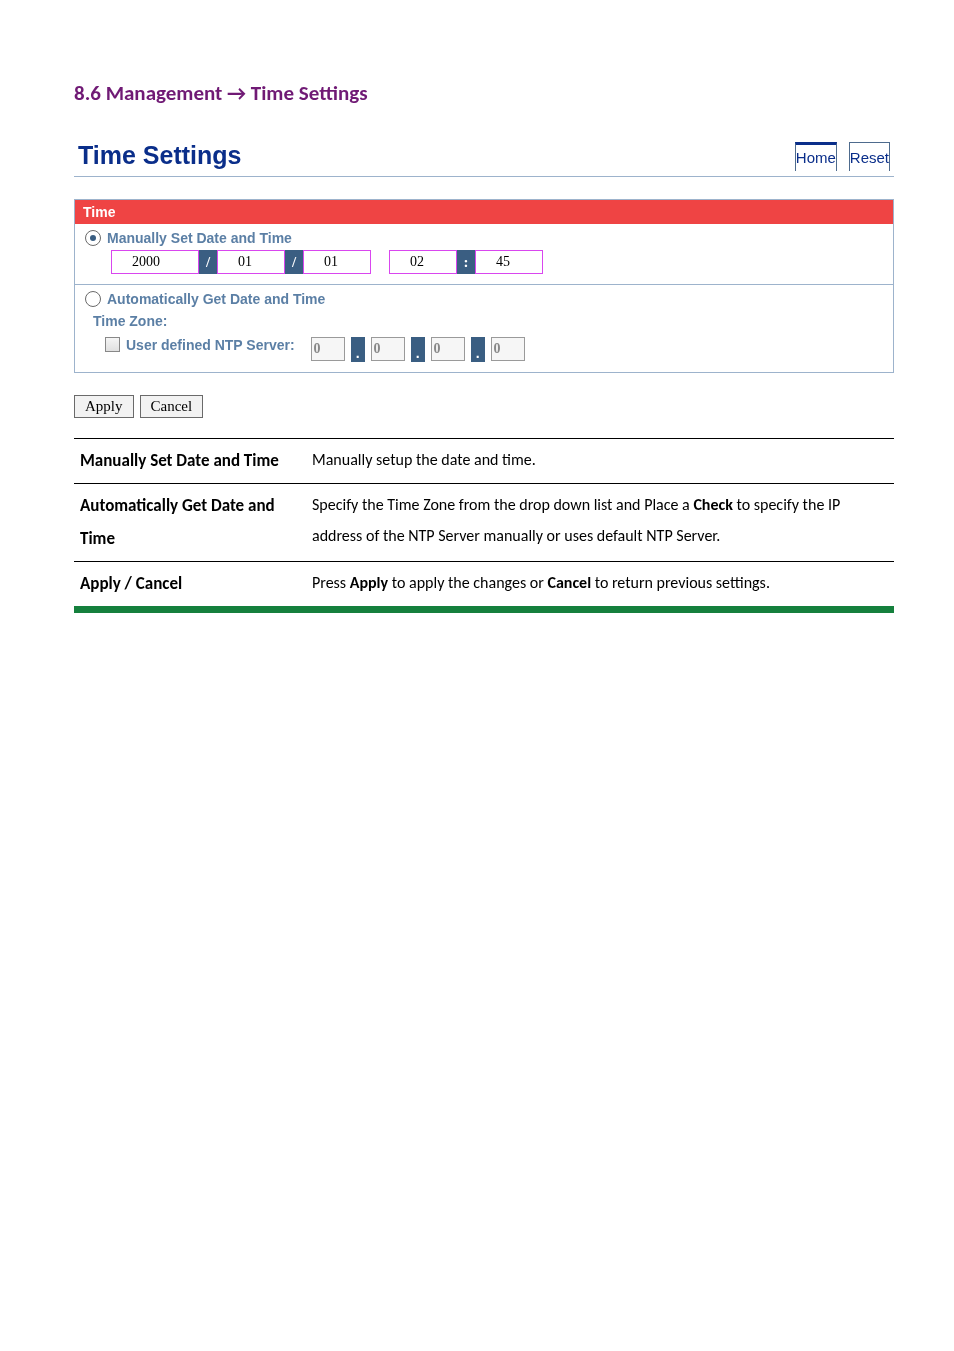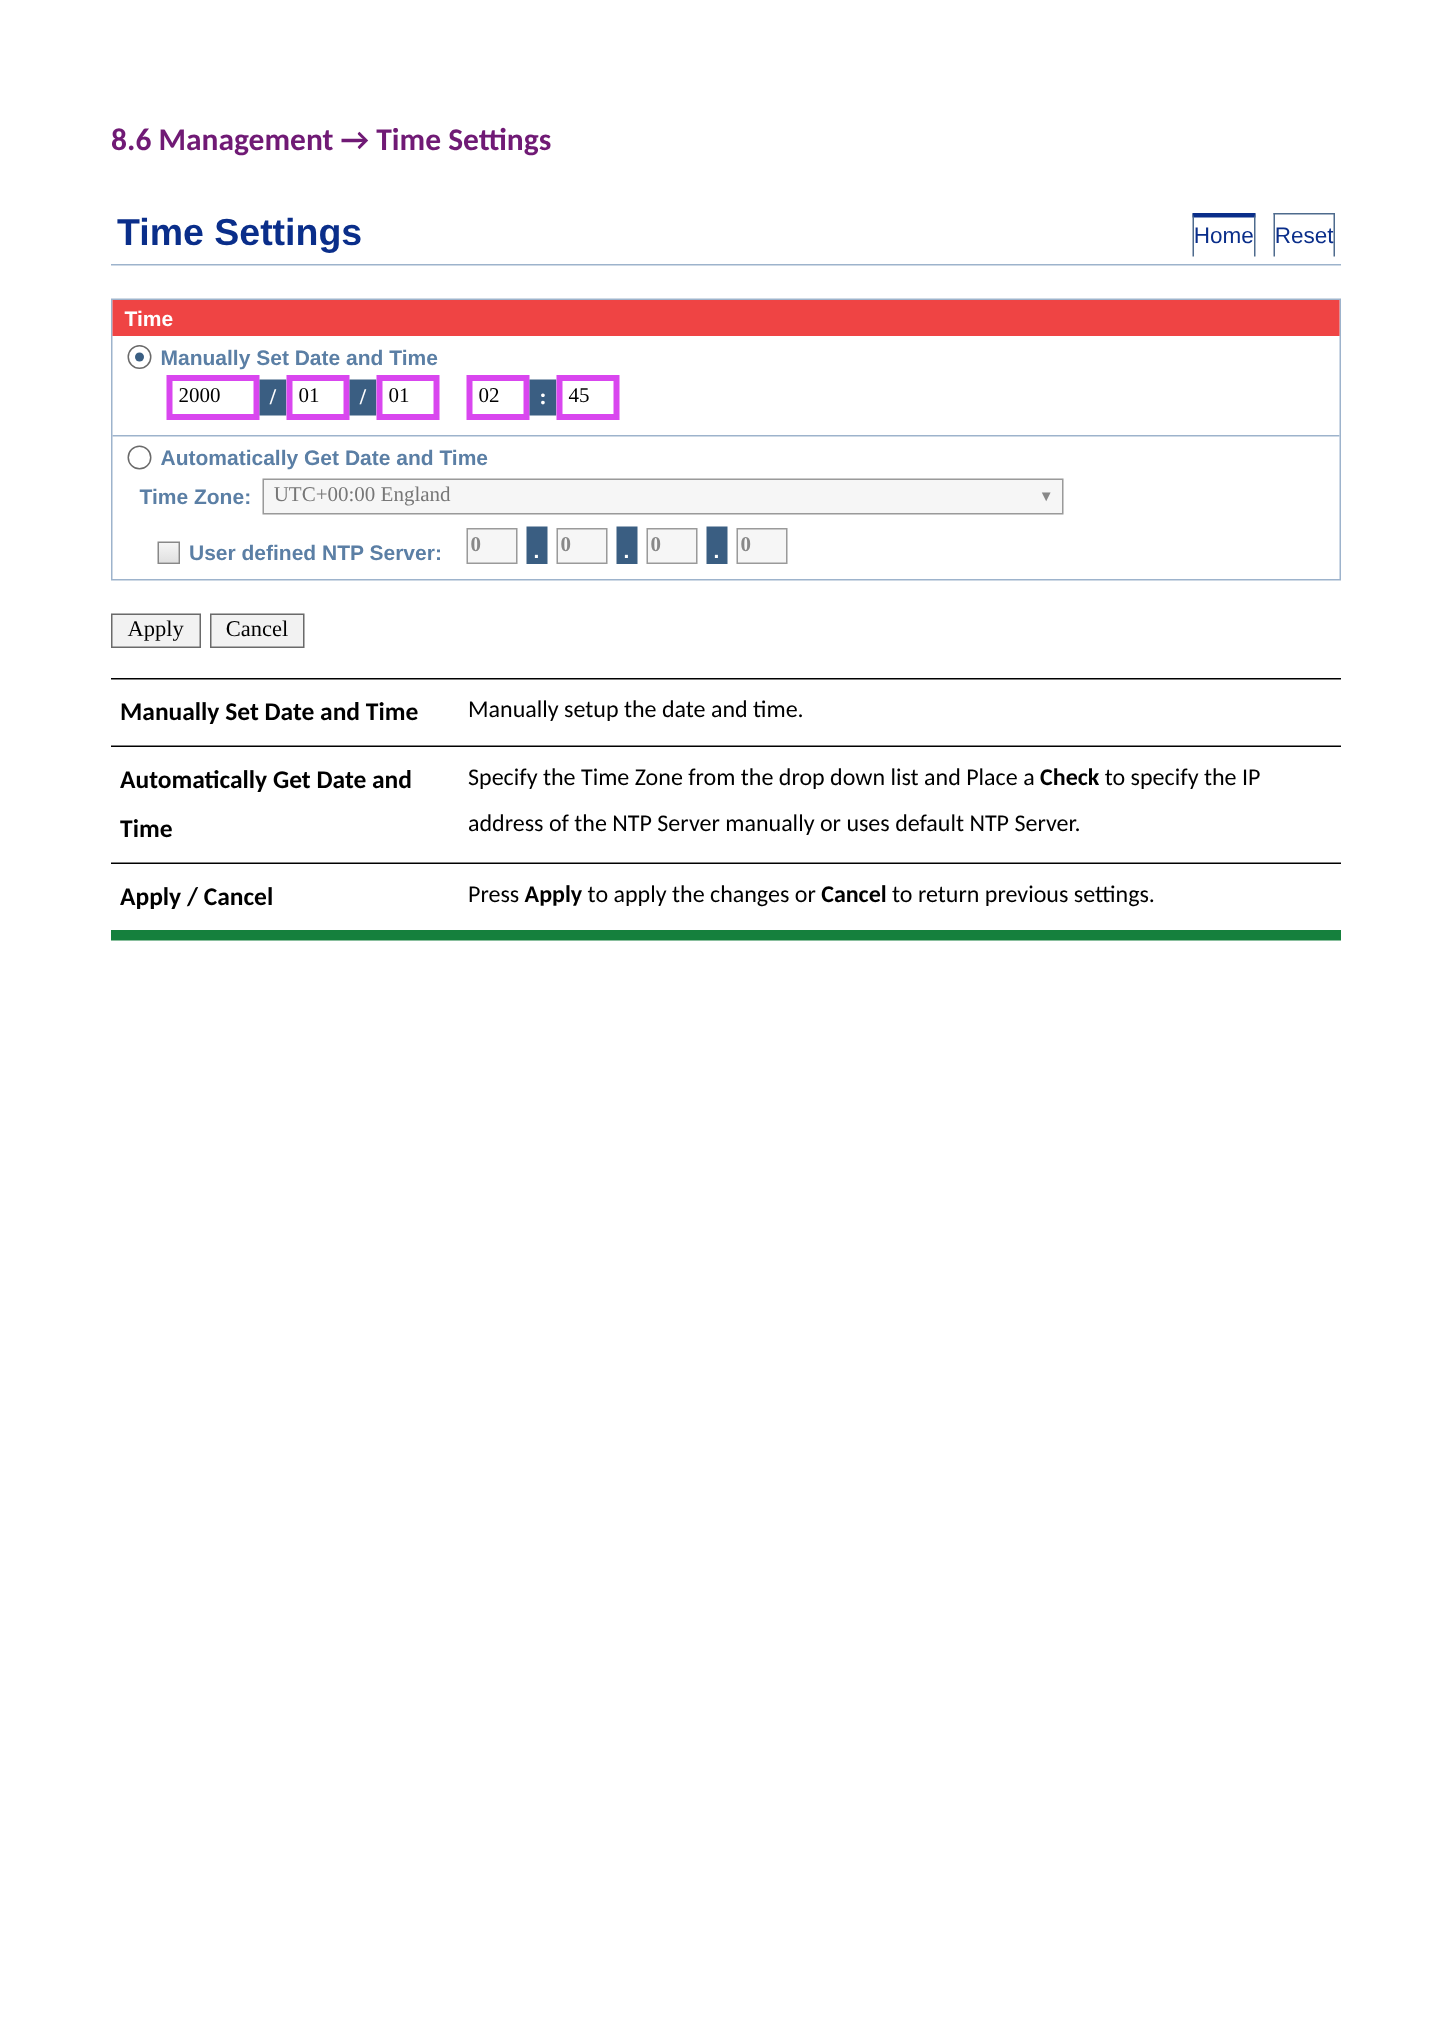--- a/index.html
+++ b/index.html
@@ -105,24 +105,24 @@
     content: ""; width: 6px; height: 6px; border-radius: 50%;
     background: #3a5e82;
   }
   .date-inputs {
     display: flex; align-items: center; gap: 0;
     margin-left: 26px; margin-top: 4px;
     font-family: "Times New Roman", serif;
     font-size: 15px;
   }
   .numbox {
-    border: 4px solid #d946ef;
+    border: 1px solid #d946ef;
     background: #fff;
     height: 22px;
-    padding: 0 4px;
+    padding: 0 20px;
     display: inline-flex;
     align-items: center;
     font-family: "Times New Roman", serif;
     font-size: 14px;
   }
   .sep {
     background: #3a5e82;
     color: #fff;
     width: 18px; height: 24px;
     display: inline-flex;
@@ -148,21 +148,21 @@
     font-family: "Times New Roman", serif;
     font-size: 14px;
     padding: 0 6px;
     display: inline-flex;
     align-items: center;
     justify-content: space-between;
     width: 520px;
   }
   .tz-caret { font-size: 10px; color: #888; }
   .ntp-row {
-    display: flex; align-items: flex-end; gap: 6px;
+    display: flex; align-items: flex-start; gap: 6px;
     margin-left: 20px; margin-top: 8px;
     font-family: Verdana, Arial, sans-serif;
     font-weight: bold;
     font-size: 14px;
     color: #5b7fa5;
   }
   .chk {
     width: 13px; height: 13px;
     border: 1px solid #888;
     background: linear-gradient(#f5f5f5,#e0e0e0);
@@ -258,24 +258,20 @@
         </div>
       </div>
 
       <div class="section-block">
         <div class="opt-row">
           <span class="opt-radio"></span>
           <span>Automatically Get Date and Time</span>
         </div>
         <div class="auto-row">
           <span class="timezone-lbl">Time Zone:</span>
-          <span class="tz-select">
-            <span>UTC+00:00 England</span>
-            <span class="tz-caret">▼</span>
-          </span>
         </div>
         <div class="ntp-row">
           <span class="chk"></span>
           <span>User defined NTP Server:</span>
           <span style="width:4px"></span>
           <span class="ipbox">0</span>
           <span class="ipdot">.</span>
           <span class="ipbox">0</span>
           <span class="ipdot">.</span>
           <span class="ipbox">0</span>

